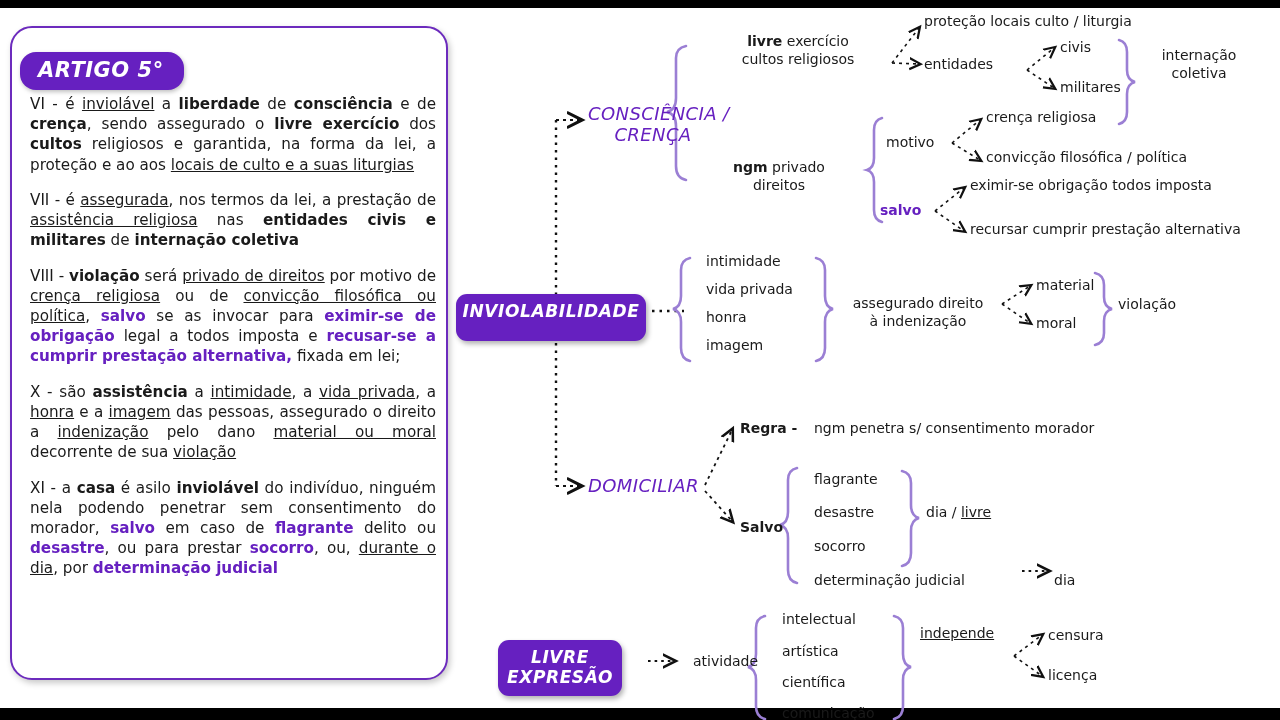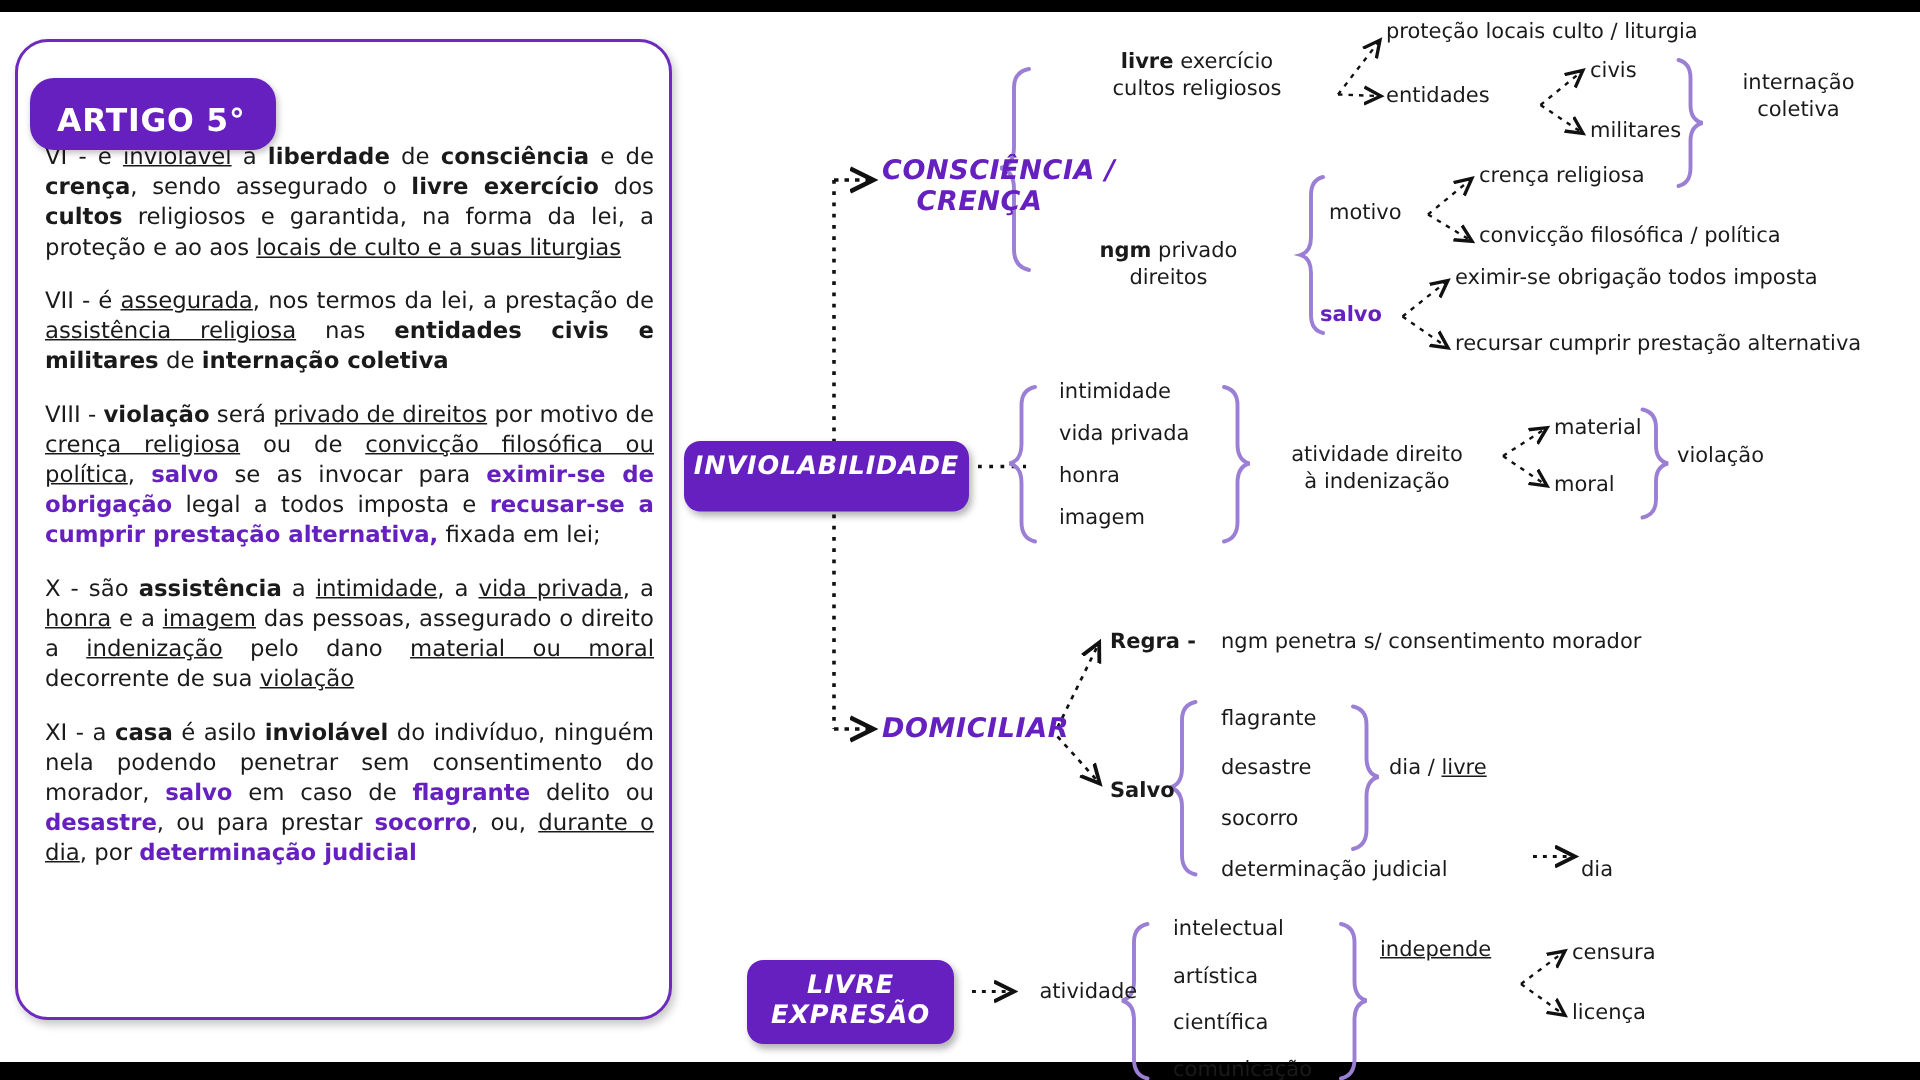--- a/index.html
+++ b/index.html
@@ -18,22 +18,22 @@
   .card{
     position:absolute;left:10px;top:26px;width:438px;height:654px;
     border:2.5px solid #6c2bbd;border-radius:22px;background:#fff;
     box-sizing:border-box;
     box-shadow:2px 3px 6px rgba(0,0,0,.22);
   }
   .card-badge{
     position:absolute;left:8px;top:24px;
     background:#6620c0;color:#fff;
     border-radius:16px;
-    padding:16px 20px 8px 18px;
-    font-size:21px;font-weight:bold;
+    padding:6px 20px 8px 18px;
+    font-size:21px;font-weight:bold;font-style:italic;
     letter-spacing:.5px;
     font-family:"DejaVu Sans", sans-serif;
     box-shadow:1px 2px 4px rgba(0,0,0,.25);
     z-index:5;
   }
   .card-body{
     position:absolute;left:0;top:58px;width:438px;
     padding:8px 14px 0 18px;box-sizing:border-box;
   }
   .card-body p{
@@ -55,37 +55,37 @@
     position:absolute;
     font-family:"DejaVu Sans", sans-serif;
     font-size:14px;
     color:#1a1a1a;
     white-space:nowrap;
     line-height:1.3;
   }
   .node.center{text-align:center;}
   .head{
     position:absolute;
-    color:#6620c0;font-weight:bold;font-style:italic;
+    color:#6620c0;font-weight:normal;font-style:italic;
     font-size:18px;letter-spacing:.4px;
     text-align:center;line-height:1.15;
     white-space:nowrap;
   }
   .pill{
     position:absolute;
     background:#6620c0;color:#fff;
     font-weight:bold;font-style:italic;
     border-radius:11px;
     text-align:center;
     letter-spacing:.6px;
     box-shadow:2px 3px 5px rgba(0,0,0,.3);
     font-family:"DejaVu Sans", sans-serif;
   }
   .pill.p1{left:4px;top:286px;width:190px;padding:7px 0 20px;font-size:17px;}
-  .pill.p2{left:46px;top:632px;width:138px;padding:8px 0 9px;font-size:17px;line-height:1.15;}
+  .pill.p2{left:46px;top:632px;width:124px;padding:8px 0 9px;font-size:17px;line-height:1.15;}
 
   svg.conn{position:absolute;left:0;top:0;width:828px;height:700px;overflow:visible;pointer-events:none;}
   .bold{font-weight:bold;}
 </style>
 </head>
 <body>
 
 <div class="bar-top"></div>
 <div class="bar-bottom"></div>
 
@@ -238,21 +238,21 @@
   <div class="node" style="left:518px;top:212px;">recursar cumprir prestação alternativa</div>
 
   <div class="pill p1">INVIOLABILIDADE</div>
 
   <div class="node" style="left:254px;top:244px;">intimidade</div>
   <div class="node" style="left:254px;top:272px;">vida privada</div>
   <div class="node" style="left:254px;top:300px;">honra</div>
   <div class="node" style="left:254px;top:328px;">imagem</div>
 
   <div class="node center" style="left:386px;top:286px;width:160px;">
-    <span>atividade direito</span><br>
+    <span>assegurado direito</span><br>
     <span>à indenização</span>
   </div>
 
   <div class="node" style="left:584px;top:268px;">material</div>
   <div class="node" style="left:584px;top:306px;">moral</div>
   <div class="node" style="left:666px;top:287px;">violação</div>
 
   <div class="head" style="left:136px;top:468px;">DOMICILIAR</div>
 
   <div class="node bold" style="left:288px;top:411px;">Regra  -</div>

